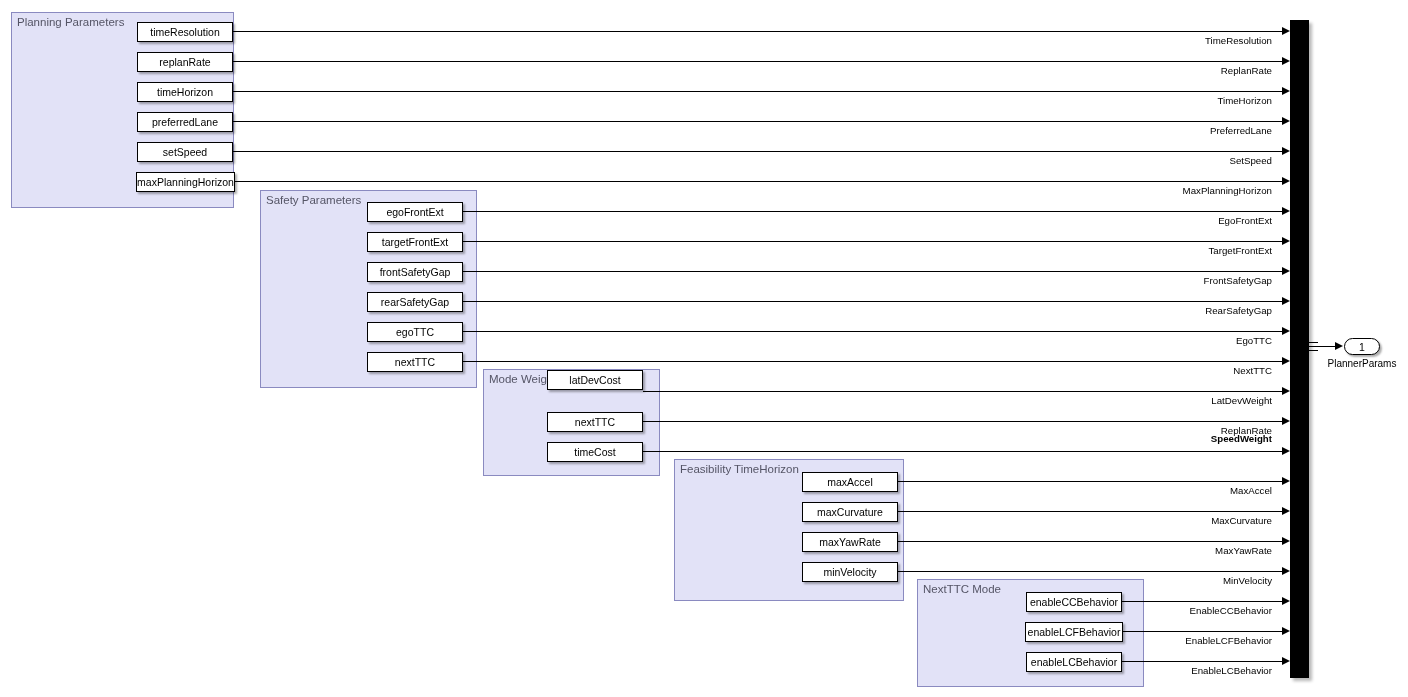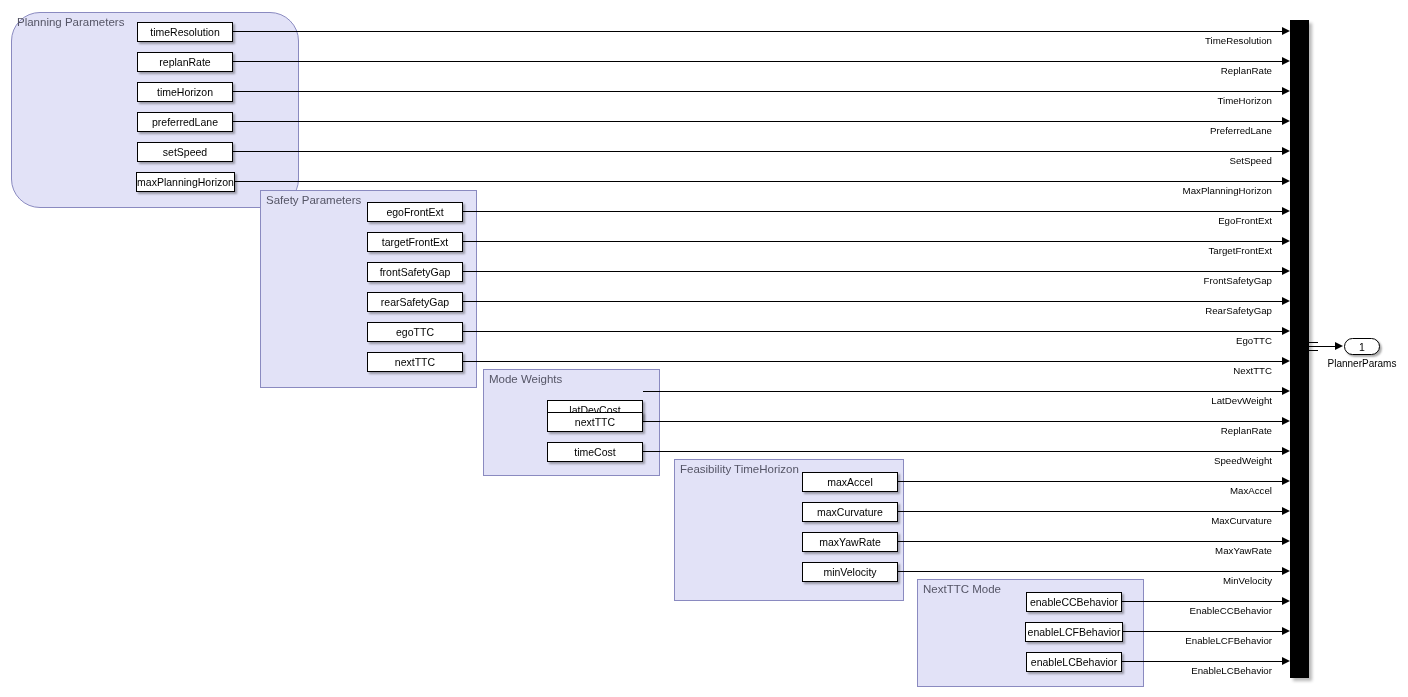--- a/index.html
+++ b/index.html
@@ -113,21 +113,21 @@
     text-align: center;
     z-index: 2;
   }
 </style>
 </head>
 <body>
 
 <div id="canvas">
 
   <div id="groups-layer">
-      <div class="group" style="left: 11px; top: 12px; width: 288px; height: 196px; border-radius: 29px;">
+      <div class="group" style="left: 11px; top: 12px; width: 223px; height: 196px;">
         <div class="group-label">Planning Parameters</div>
       </div>
       <div class="group" style="left: 260px; top: 190px; width: 217px; height: 198px;">
         <div class="group-label">Safety Parameters</div>
       </div>
       <div class="group" style="left: 483px; top: 369px; width: 177px; height: 107px;">
         <div class="group-label">Mode Weights</div>
       </div>
       <div class="group" style="left: 674px; top: 459px; width: 230px; height: 142px;">
         <div class="group-label">Feasibility TimeHorizon</div>
@@ -175,21 +175,21 @@
       <div class="arrow" style="left: 1282px; top: 356.5px;"></div>
       <div class="port-label" style="left: 1100px; top: 365px; width: 172px;">NextTTC</div>
       <div class="wire" style="left: 643px; top: 391px; width: 639px;"></div>
       <div class="arrow" style="left: 1282px; top: 386.5px;"></div>
       <div class="port-label" style="left: 1100px; top: 395px; width: 172px;">LatDevWeight</div>
       <div class="wire" style="left: 643px; top: 421px; width: 639px;"></div>
       <div class="arrow" style="left: 1282px; top: 416.5px;"></div>
       <div class="port-label" style="left: 1100px; top: 425px; width: 172px;">ReplanRate</div>
       <div class="wire" style="left: 643px; top: 451px; width: 639px;"></div>
       <div class="arrow" style="left: 1282px; top: 446.5px;"></div>
-      <div class="port-label" style="left: 1100px; top: 455px; width: 172px;">SpeedWeight</div>
+      <div class="port-label" style="left: 1100px; top: 433px; width: 172px; font-weight: bold;">SpeedWeight</div>
       <div class="wire" style="left: 898px; top: 481px; width: 384px;"></div>
       <div class="arrow" style="left: 1282px; top: 476.5px;"></div>
       <div class="port-label" style="left: 1100px; top: 485px; width: 172px;">MaxAccel</div>
       <div class="wire" style="left: 898px; top: 511px; width: 384px;"></div>
       <div class="arrow" style="left: 1282px; top: 506.5px;"></div>
       <div class="port-label" style="left: 1100px; top: 515px; width: 172px;">MaxCurvature</div>
       <div class="wire" style="left: 898px; top: 541px; width: 384px;"></div>
       <div class="arrow" style="left: 1282px; top: 536.5px;"></div>
       <div class="port-label" style="left: 1100px; top: 545px; width: 172px;">MaxYawRate</div>
       <div class="wire" style="left: 898px; top: 571px; width: 384px;"></div>
@@ -245,21 +245,21 @@
       </div>
       <div class="blk" style="left: 367px; top: 292px; width: 96px; height: 20px;">
         <span>rearSafetyGap</span>
       </div>
       <div class="blk" style="left: 367px; top: 322px; width: 96px; height: 20px;">
         <span>egoTTC</span>
       </div>
       <div class="blk" style="left: 367px; top: 352px; width: 96px; height: 20px;">
         <span>nextTTC</span>
       </div>
-      <div class="blk" style="left: 547px; top: 400px; width: 96px; height: 20px;">
+      <div class="blk" style="left: 547px; top: 370px; width: 96px; height: 20px;">
         <span>latDevCost</span>
       </div>
       <div class="blk" style="left: 547px; top: 412px; width: 96px; height: 20px;">
         <span>nextTTC</span>
       </div>
       <div class="blk" style="left: 547px; top: 442px; width: 96px; height: 20px;">
         <span>timeCost</span>
       </div>
       <div class="blk" style="left: 802px; top: 472px; width: 96px; height: 20px;">
         <span>maxAccel</span>

